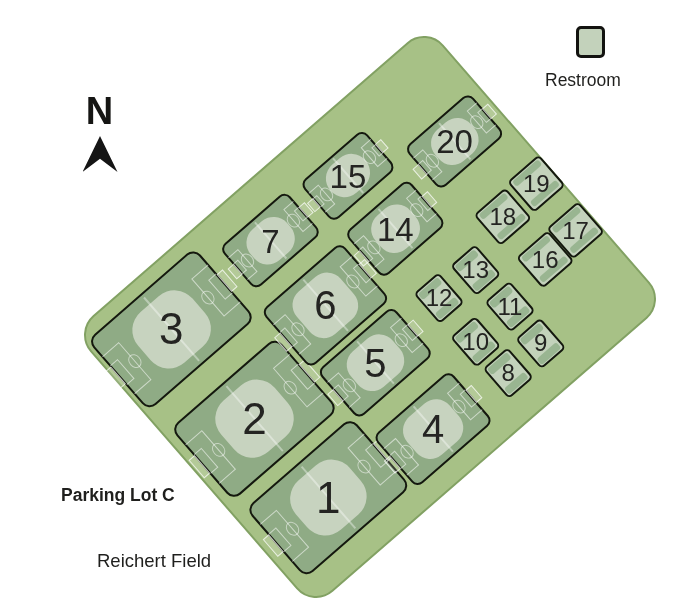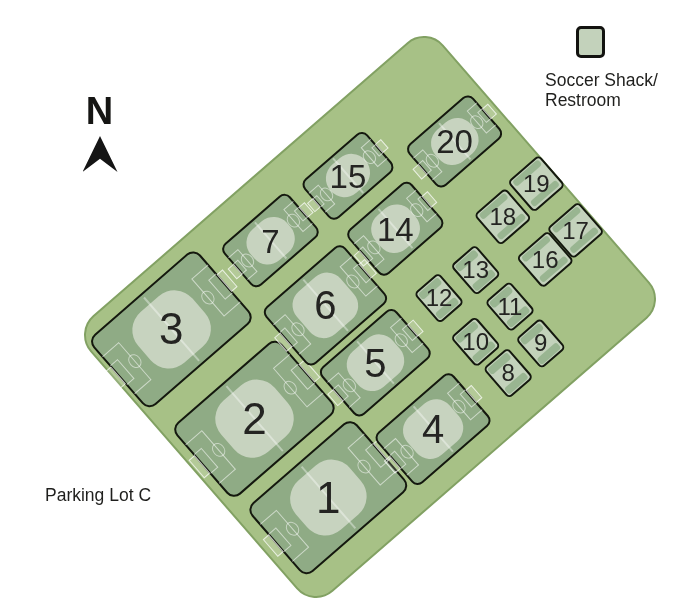--- a/index.html
+++ b/index.html
@@ -16,21 +16,21 @@
   }
   
   .legend-swatch{
     position:absolute;left:576px;top:26px;width:29px;height:32px;
     background:var(--small-bg,#c3d2bb);border:3px solid #131310;border-radius:5px;box-sizing:border-box;
   }
   .legend-text{position:absolute;left:545px;top:71px;font-size:17.5px;line-height:1.14;}
   
   .map-label{position:absolute;font-size:17.5px;white-space:nowrap;}
   .label-parking-b{left:569px;top:148px;}
-  .label-parking-c{left:45px;top:485px;}
+  .label-parking-c{left:61px;top:485px;font-weight:bold;}
   .label-site{left:97px;top:550px;font-size:18.5px;}
   
   .complex{
     position:absolute;left:136px;top:134px;width:468px;height:366px;box-sizing:border-box;
     background:var(--map-bg,#a7c186);border:2px solid var(--map-border,#82a163);
     border-radius:26px;
   }
   .fields{position:absolute;inset:0;}
   .field{position:absolute;box-sizing:border-box;border:2px solid var(--outline,#14180e);background:var(--pitch,#8fab85);}
   .field.large{border-radius:10px;}
@@ -72,25 +72,25 @@
 
 <div class="stage">
 
   <div class="compass">
     <div class="compass-n">N</div>
     <div class="compass-arrow"></div>
   </div>
 
   <div class="legend-swatch"></div>
   <div class="legend-text">
-    <div>Soccer Shack/</div>
     <div>Restroom</div>
   </div>
 
   <div class="map-label label-parking-c">Parking Lot C</div>
+  <div class="map-label label-site">Reichert Field</div>
 
   <div class="complex" style="transform: rotate(-41deg);">
     <div class="fields">
         <div class="field large" style="left: 12px; top: 244px; width: 140px; height: 92px;">
           <div class="patch"></div>
           <div class="mid"></div>
           <div class="pbox left">
             <div class="gbox"></div>
             <div class="arc"></div>
           </div>

